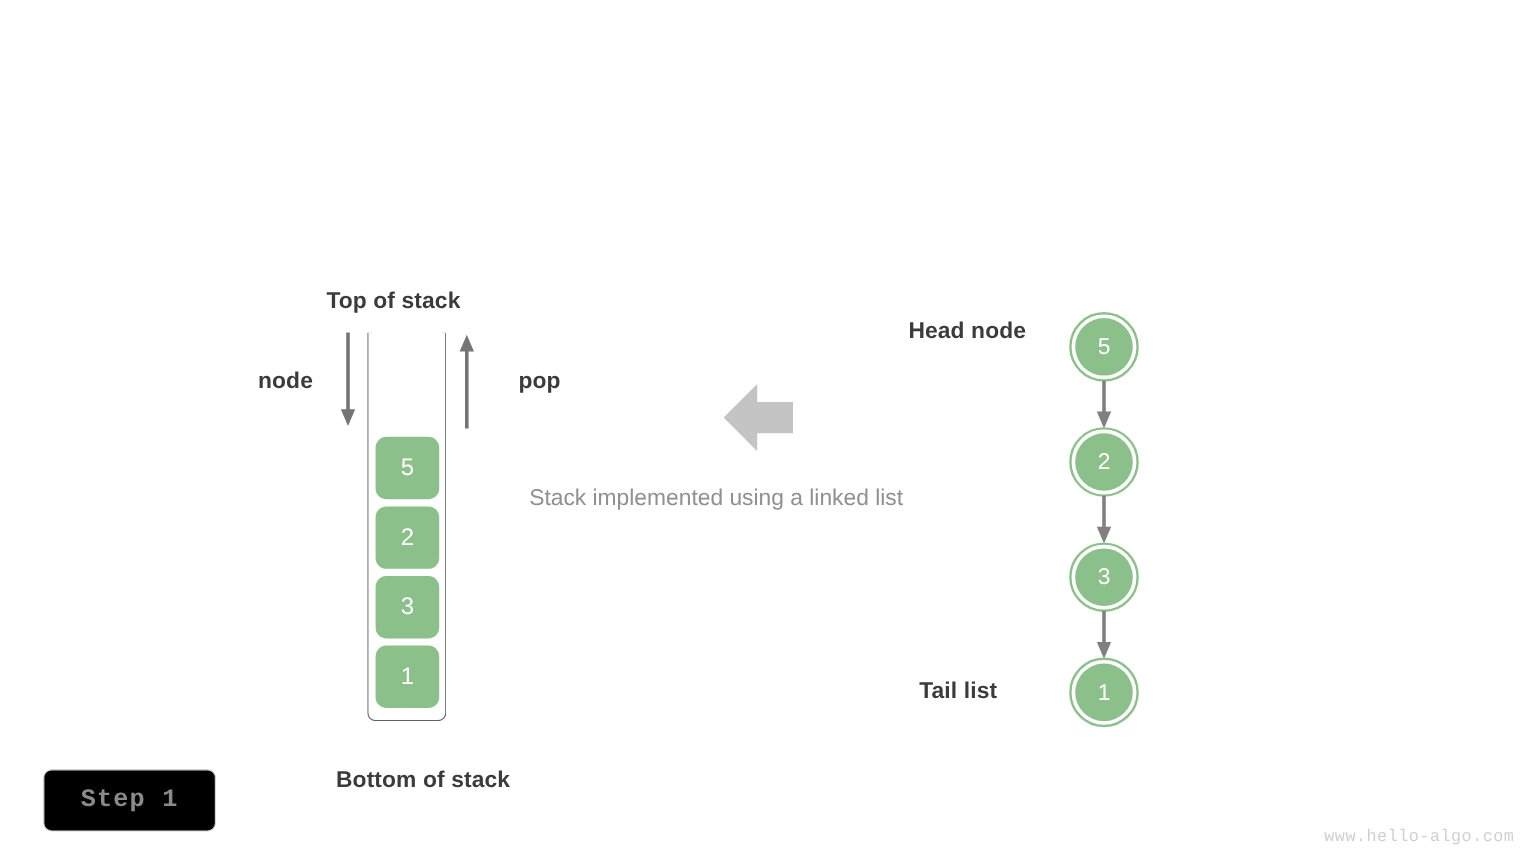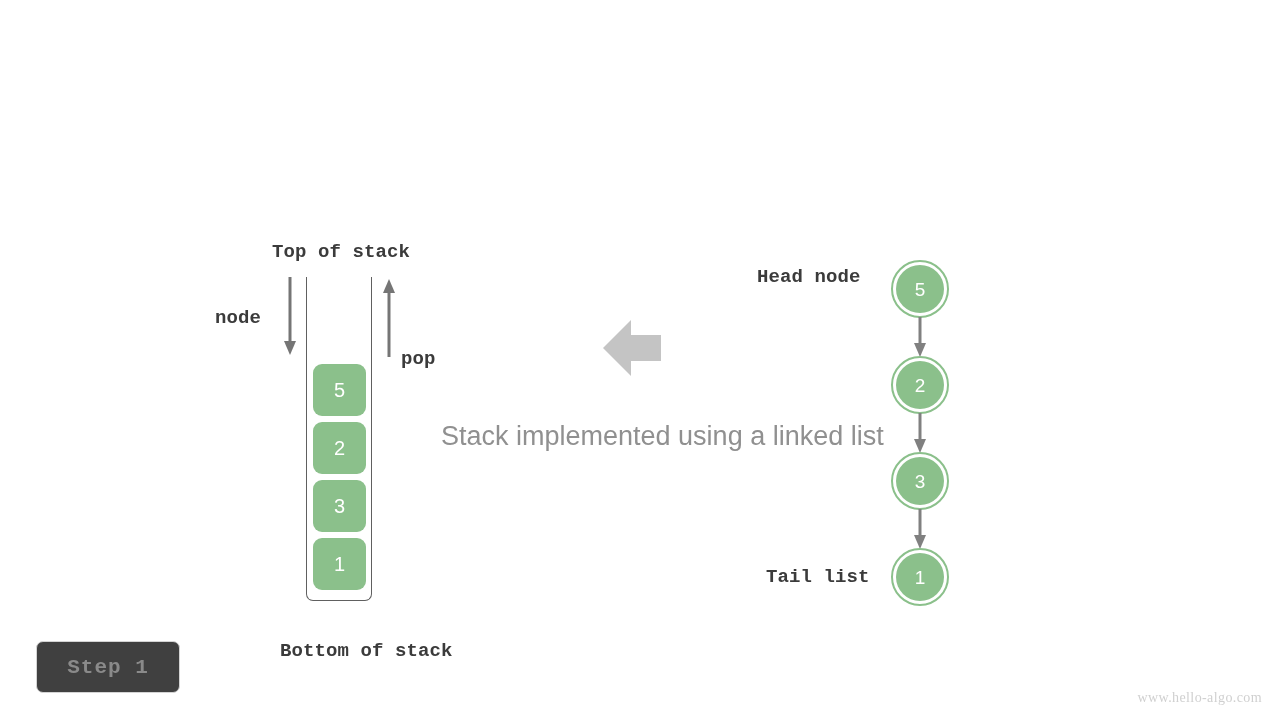--- a/index.html
+++ b/index.html
@@ -17,55 +17,53 @@
   }
 
   .canvas {
     position: absolute;
     inset: 0;
   }
 
   
   .label-bold {
     position: absolute;
-    font-family: Liberation Mono, monospace;
+    font-family: Liberation Sans, sans-serif;
     font-weight: bold;
     font-size: 19px;
     color: #3b3b3b;
     white-space: nowrap;
     letter-spacing: 0.1px;
   }
   .label-muted {
     position: absolute;
     font-family: "Liberation Sans", sans-serif;
     font-weight: normal;
-    font-size: 27px;
+    font-size: 19px;
     color: #909090;
     white-space: nowrap;
-    margin-top: 16px;
   }
 
   
   #stack-title {
     left: 272px;
     top: 241px;
   }
   #stack-bottom-title {
     left: 252px;
     top: 640px;
     margin-left: 28px;
   }
   #push-label {
     left: 215px;
     top: 307px;
   }
   #pop-label {
-    left: 401px;
+    left: 432px;
     top: 307px;
-    margin-top: 41px;
   }
 
   .stack-container {
     position: absolute;
     left: 306px;
     top: 277px;
     width: 66px;
     height: 324px;
     box-sizing: border-box;
     border-left: 1.6px solid #606060;
@@ -159,37 +157,37 @@
   
   #step-badge {
     position: absolute;
     left: 36px;
     top: 641px;
     width: 144px;
     height: 52px;
     box-sizing: border-box;
     border: 1.4px solid #d4d4d4;
     border-radius: 7px;
-    background: #404040;
+    background: #000000;
     display: flex;
     align-items: center;
     justify-content: center;
     font-family: "Liberation Mono", monospace;
     font-size: 21px;
     font-weight: bold;
     color: #8a8a8a;
     letter-spacing: 1px;
   }
 
   
   #watermark {
     position: absolute;
     right: 18px;
     bottom: 14px;
-    font-family: Liberation Serif, serif;
+    font-family: Liberation Mono, monospace;
     font-size: 14px;
     color: #d0d0d0;
     letter-spacing: 0.4px;
     white-space: nowrap;
   }
 </style>
 </head>
 <body>
 
 <div class="canvas">

